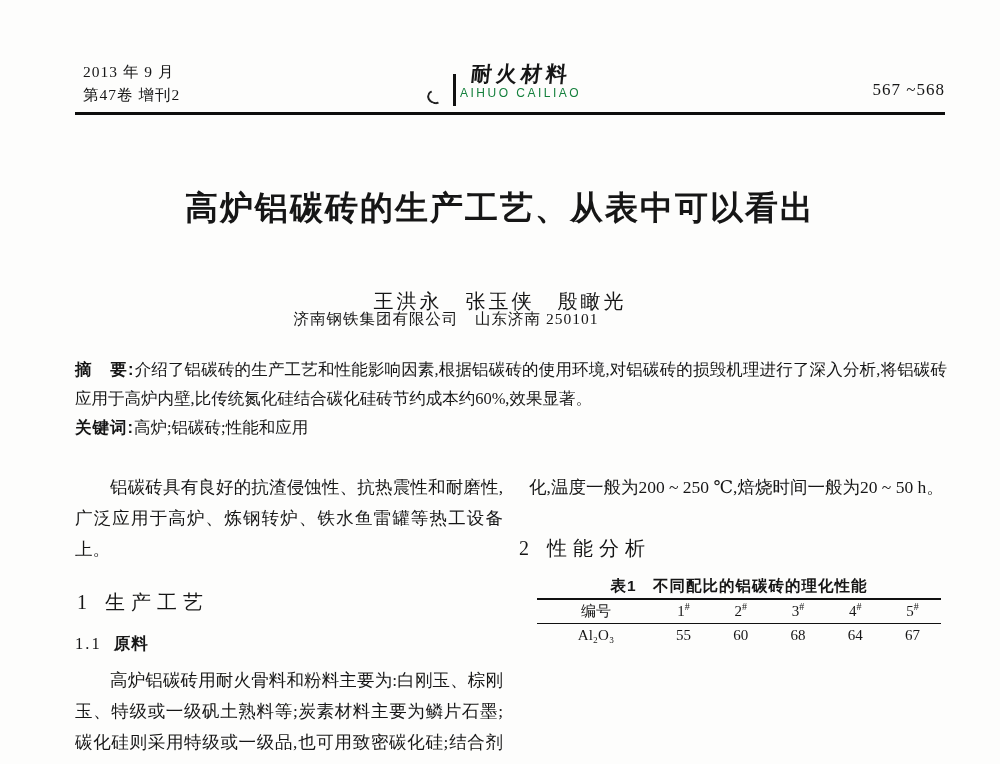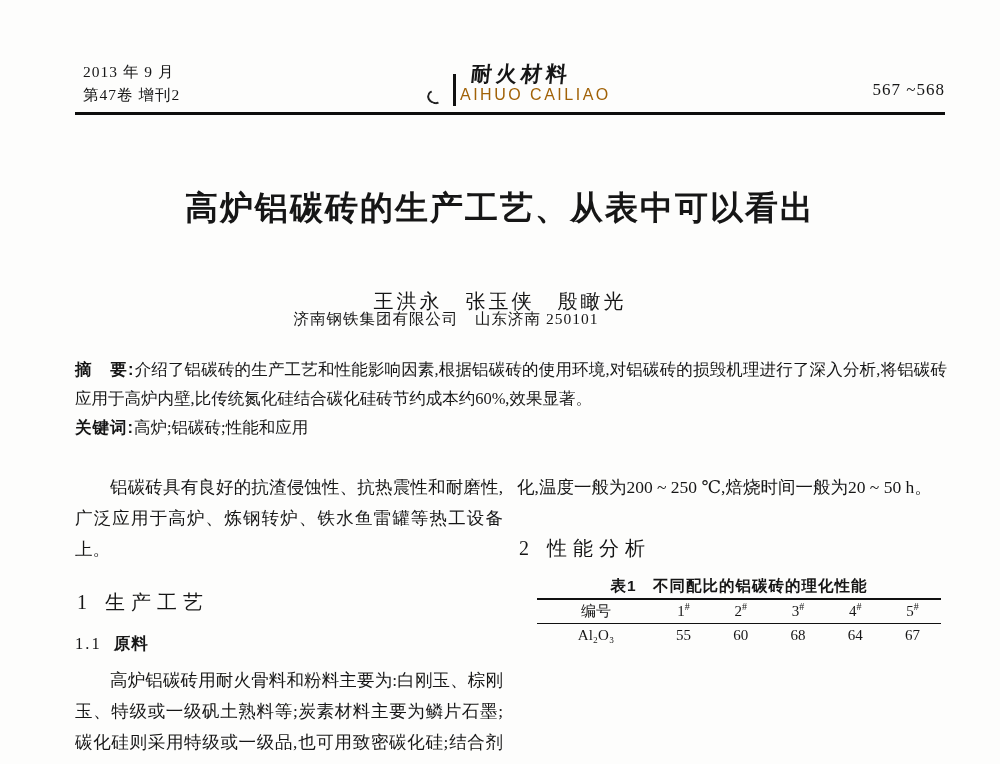--- a/index.html
+++ b/index.html
@@ -15,41 +15,41 @@
 
   
   .jheader { position:absolute; left:75px; right:55px; top:58px; height:56px; }
   .jh-left { position:absolute; left:8px; top:2px; font-size:15.5px; line-height:23px; letter-spacing:1px; }
   .jh-pages { position:absolute; right:0; top:22px; font-size:17px; letter-spacing:1px; }
   .jh-logo { position:absolute; left:352px; top:0; width:260px; height:54px; }
   .logo-mark { position:absolute; left:0; top:26px; width:34px; height:24px; }
   .logo-circle { position:absolute; left:0; top:6px; width:16px; height:14px; border:2px solid #222; border-radius:50%; border-top-color:transparent; border-right-color:transparent; transform:rotate(20deg); }
   .logo-bar { position:absolute; left:26px; top:-10px; width:3px; height:32px; background:#111; }
   .logo-cn { position:absolute; left:44px; top:2px; font-size:21px; font-weight:900; letter-spacing:4px; font-family:"Liberation Sans","DejaVu Sans",sans-serif; transform:skewX(-6deg); }
-  .logo-en { position:absolute; left:33px; top:28px; font-size:16px; letter-spacing:2.5px; color:#a16207; font-family:"Liberation Sans","DejaVu Sans",sans-serif; }
+  .logo-en { position:absolute; left:33px; top:28px; font-size:12px; letter-spacing:2.5px; color:#15803d; font-family:"Liberation Sans","DejaVu Sans",sans-serif; }
   .jh-rule { position:absolute; left:75px; right:55px; top:112px; height:3px; background:#0d0d0d; }
 
   
   .title { position:absolute; left:0; width:1000px; top:186px; text-align:center;
            font-family:"Liberation Sans","DejaVu Sans",sans-serif; font-weight:700;
            font-size:33px; letter-spacing:2px; }
   .authors { position:absolute; left:0; width:1000px; top:276px; text-align:center; font-size:20px; letter-spacing:3px;margin-top:12px; }
   .affiliation { position:absolute; left:0; width:892px; top:309px; text-align:center; font-size:15.5px; letter-spacing:1px; }
 
   
   .abstract { position:absolute; left:75px; width:872px; top:355px; font-size:16.5px; line-height:29px; text-align:justify; }
   .abstract b, .kw b { font-family:"Liberation Sans","DejaVu Sans",sans-serif; font-weight:700; letter-spacing:1px; }
   .kw { position:absolute; left:75px; width:872px; top:417px; font-size:16.5px; }
 
   
   .col { position:absolute; top:472px; width:428px; font-size:17.5px; line-height:31px; text-align:justify; }
   .col-left  { left:75px; }
   .col-right { left:517px; }
   .para { text-indent:2em; }
-  .para-cont { text-indent:0; }
+  .para-cont { text-indent:0;margin-left:12px; }
   .sec-h { font-size:20px; letter-spacing:6px; font-weight:400; margin:22px 0 10px 2px; text-indent:0; }
   .sec-h .sec-no { letter-spacing:0; margin-right:18px; }
   .subsec-h { font-size:16.5px; font-weight:700; font-family:"Liberation Sans","DejaVu Sans",sans-serif; margin:2px 0 6px 0; text-indent:0; letter-spacing:1px; }
   .subsec-h .sec-no { font-weight:400; font-family:"Liberation Serif",serif; margin-right:12px; letter-spacing:2px; }
 
   
   .tbl-wrap { margin-top:12px; margin-left:20px; width:404px; }
   .tbl-title { text-align:center; font-family:"Liberation Sans","DejaVu Sans",sans-serif; font-weight:700; font-size:15.5px; line-height:20px; letter-spacing:1px; text-indent:0; }
   table { border-collapse:collapse; width:100%; margin-top:2px; font-size:15px; line-height:21px; }
   table tr.hdr { border-top:2.5px solid #111; border-bottom:1.5px solid #111; }

